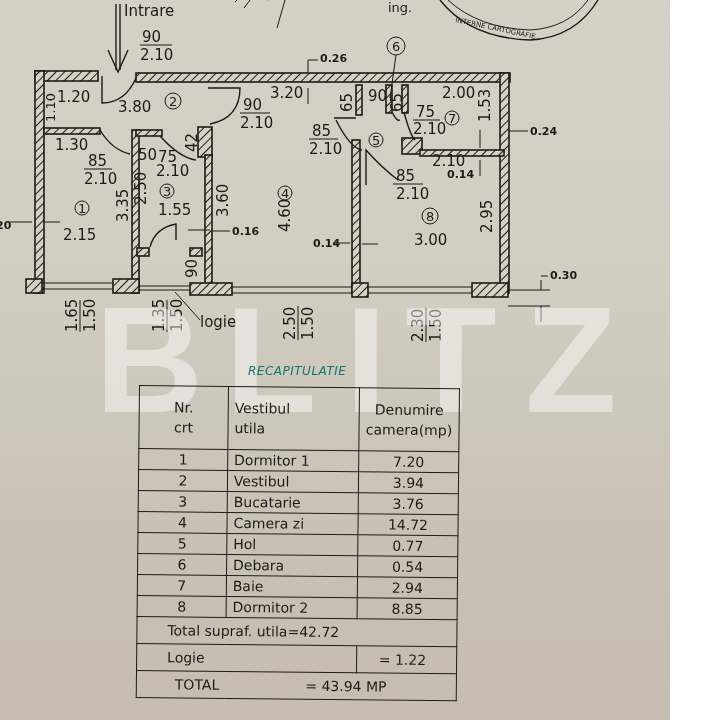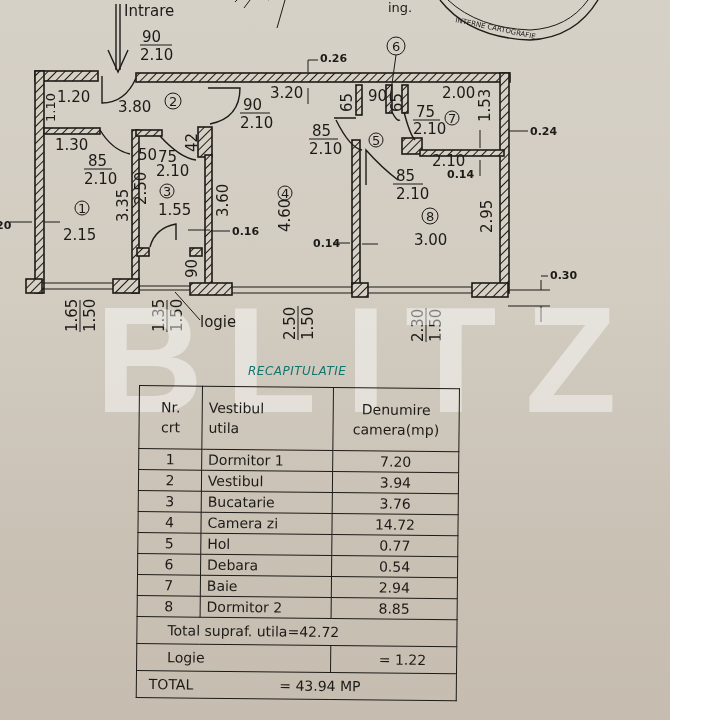--- a/index.html
+++ b/index.html
@@ -300,17 +300,17 @@
         <td class="c3">8.85</td>
       </tr>
   <tr class="tot">
         <td colspan="3" style="padding-left:30px">Total supraf. utila=42.72</td>
       </tr>
   <tr class="tot">
         <td colspan="2" style="padding-left:30px">Logie</td>
         <td class="val">= 1.22</td>
       </tr>
   <tr class="tot">
-        <td style="padding-left:12px;border-right:none" colspan="1">TOTAL</td>
+        <td style="padding-left:38px;border-right:none" colspan="1">TOTAL</td>
         <td colspan="2" style="border-left:none;padding-left:80px">= 43.94 MP</td>
       </tr>
 </tbody>
   </table>
 
 </body></html>

